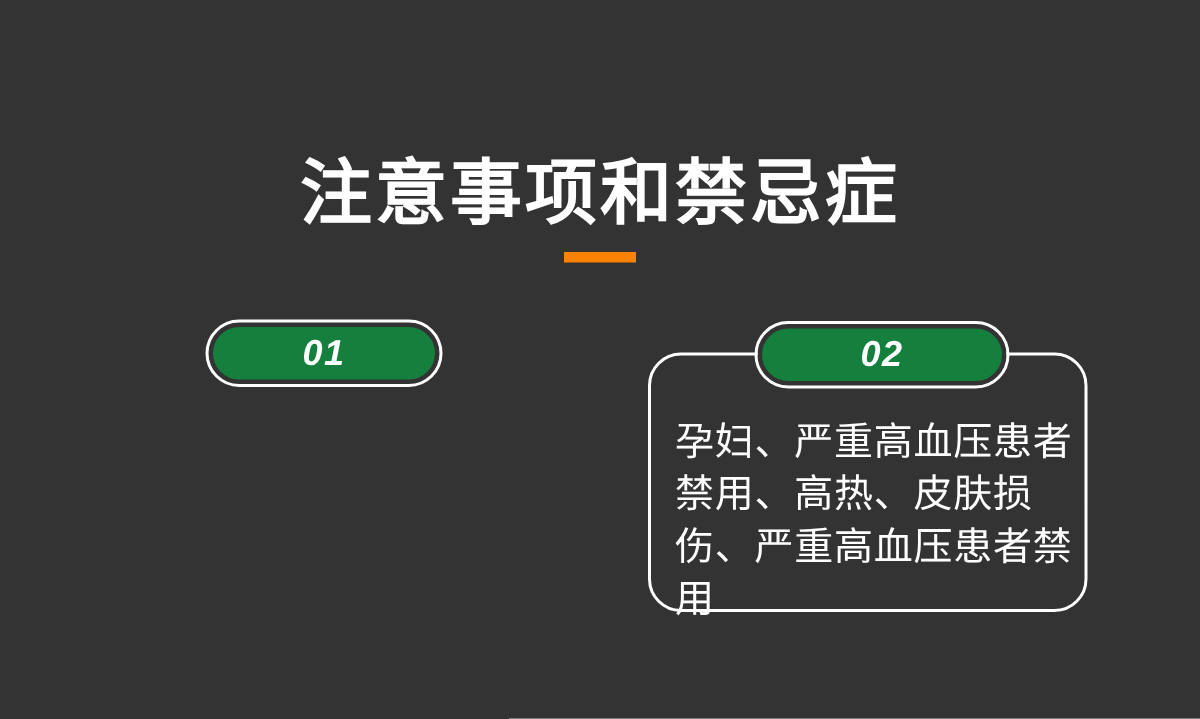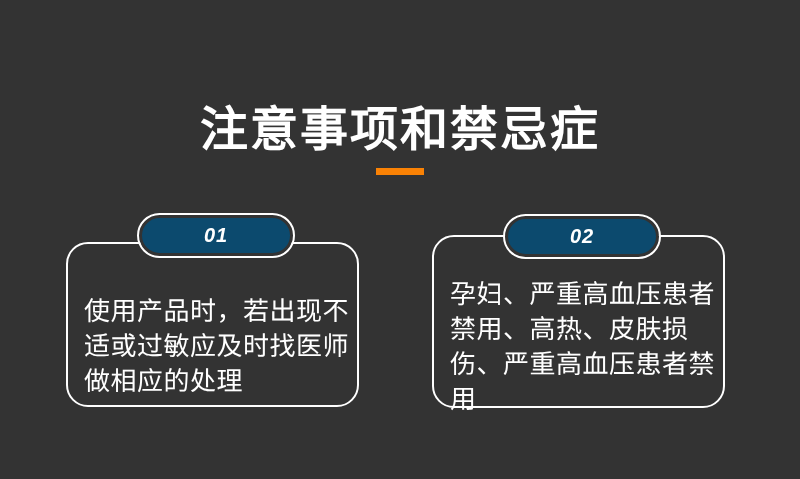--- a/index.html
+++ b/index.html
@@ -88,61 +88,58 @@
   }
 
   .card-right .card-body {
     top: 14px;
   }
 
   
   .badge {
     position: absolute;
     box-sizing: border-box;
-    background: #0c4a6e;
+    background: #15803d;
     border: 3px solid #333333;
     outline: 2px solid #ffffff;
     border-radius: 24px;
     text-align: center;
     color: #ffffff;
-    font-size: 20px;
+    font-size: 24px;
     font-weight: bold;
     font-style: italic;
     letter-spacing: 1px;
     z-index: 5;
   }
 
   .badge-01 {
     left: 139px;
     top: 215px;
     width: 154px;
     height: 41px;
     line-height: 35px;
   }
 
   .badge-02 {
     left: 505px;
     top: 216px;
-    width: 154px;
+    width: 166px;
     height: 41px;
     line-height: 35px;
   }
 </style>
 </head>
 <body>
 
 <div id="slide">
 
   <h1 class="title">注意事项和禁忌症</h1>
 
   <div class="title-rule"></div>
 
-  <div class="card card-left">
-    <p class="card-body">使用产品时，若出现不适或过敏应及时找医师做相应的处理</p>
-  </div>
   <div class="badge badge-01">01</div>
 
   <div class="card card-right">
     <p class="card-body">孕妇、严重高血压患者禁用、高热、皮肤损伤、严重高血压患者禁用</p>
   </div>
   <div class="badge badge-02">02</div>
 
 </div>
 
 </body></html>

